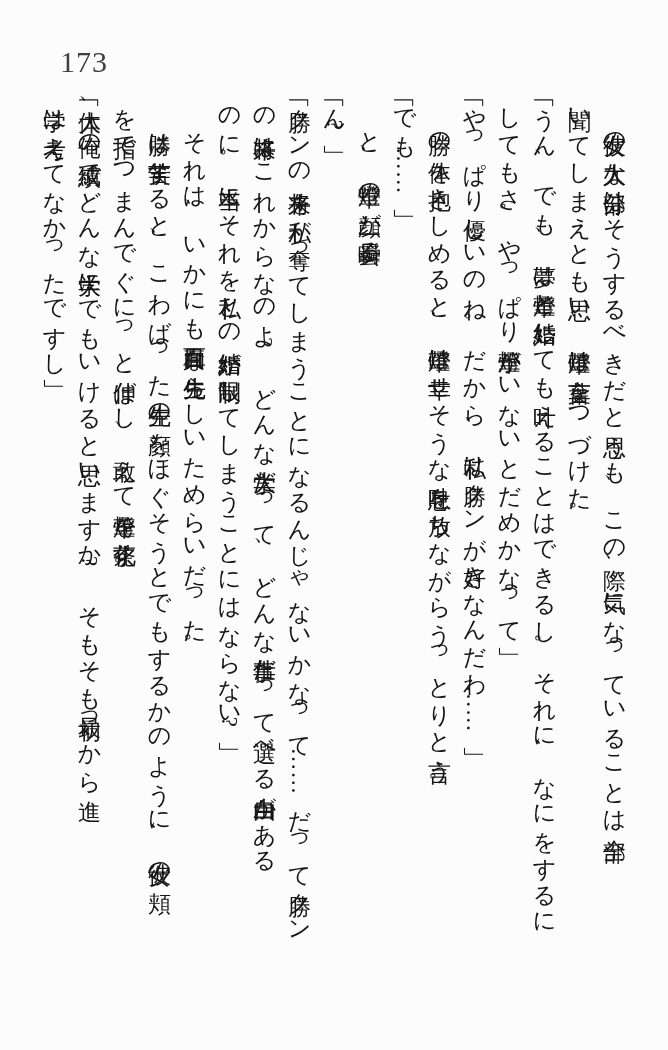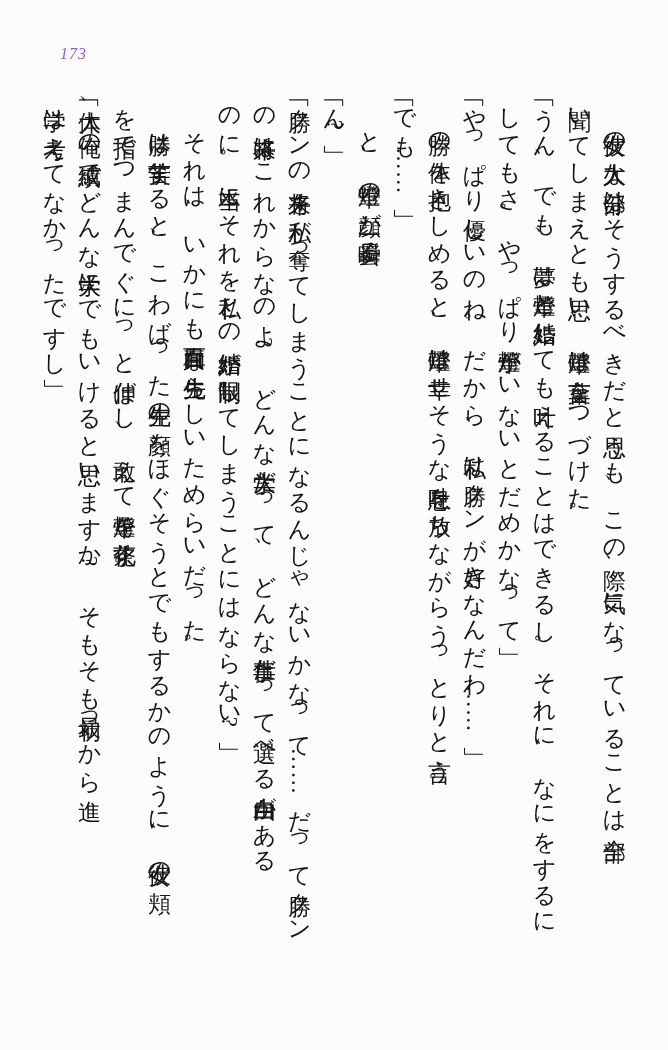--- a/index.html
+++ b/index.html
@@ -12,24 +12,23 @@
     width: 668px;
     height: 1050px;
     background: #fcfcfc;
     overflow: hidden;
   }
   .page-number {
     position: absolute;
     top: 45px;
     left: 60px;
     font-family: "Liberation Serif", "DejaVu Serif", serif;
-    font-style: italic;
-    font-size: 16px;
+    font-size: 30px;
     letter-spacing: 1px;
-    color: #8b5cf6;
+    color: #404040;
   }
   .text-block {
     position: absolute;
     top: 92px;
     right: 36px;
     height: 915px;
     writing-mode: vertical-rl;
     text-orientation: mixed;
     font-family: "Liberation Serif", "DejaVu Serif", serif;
     font-size: 23px;

